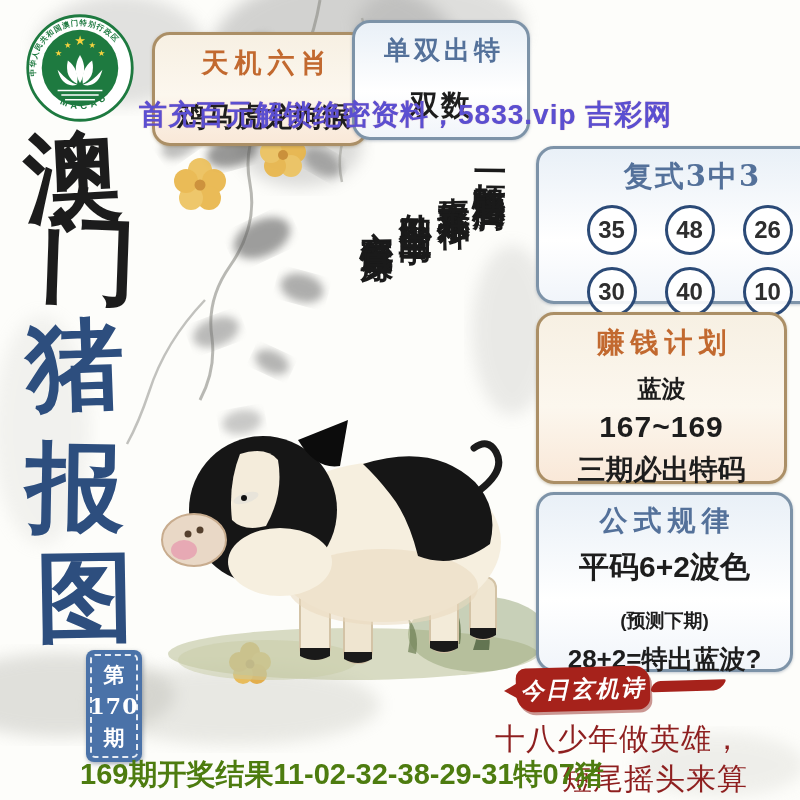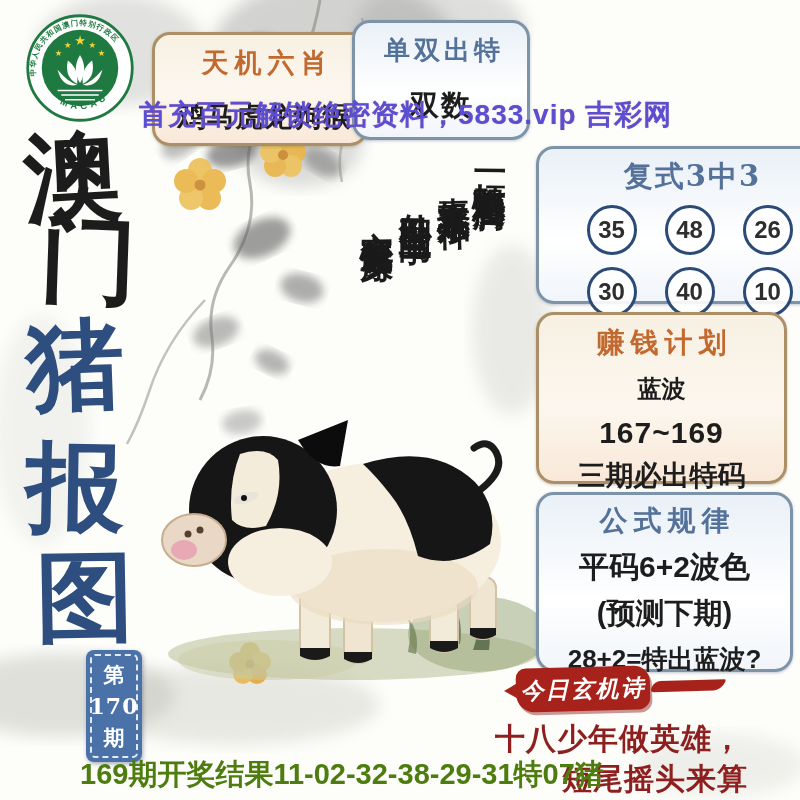--- a/index.html
+++ b/index.html
@@ -61,40 +61,40 @@
 
   .p-fushi{left:536px;top:146px;width:307px;height:158px;}
   .p-fushi .panel-title{font-size:29px;letter-spacing:2px;margin-top:8px;}
   .balls{display:grid;grid-template-columns:repeat(3,auto);gap:12px 28px;justify-content:center;margin-top:8px;}
   .ball{width:44px;height:44px;border:3px solid #2b4a77;border-radius:50%;background:rgba(255,255,255,.9);
         display:flex;align-items:center;justify-content:center;font-size:24px;font-weight:bold;color:#2e2e2e;}
 
   .p-zhuanqian{left:536px;top:312px;width:251px;height:172px;}
   .p-zhuanqian .panel-title{font-size:28px;margin-top:9px;}
   .zq1{font-size:24px;margin-top:11px;}
-  .zq2{font-size:30px;margin-top:11px;letter-spacing:1px;}
+  .zq2{font-size:30px;margin-top:5px;letter-spacing:1px;}
   .zq3{font-size:28px;margin-top:7px;}
 
   .p-gongshi{left:536px;top:492px;width:257px;height:180px;}
   .p-gongshi .panel-title{font-size:28px;margin-top:7px;}
   .gs1{font-size:30px;margin-top:7px;}
-  .gs2{font-size:29px;margin-top:6px;}
+  .gs2{font-size:19px;margin-top:20px;}
   .gs3{font-size:26px;margin-top:8px;}
 
   
   .banner{position:absolute;left:516px;top:667px;width:134px;height:44px;z-index:3;background:#a6221b;
       border-radius:10px 16px 12px 18px;transform:rotate(-1.5deg);display:flex;align-items:center;
       justify-content:center;box-shadow:2px 3px 0 rgba(140,25,18,.45);}
   .banner::before{content:"";position:absolute;left:-12px;top:14px;border-top:8px solid transparent;
       border-bottom:8px solid transparent;border-right:14px solid #a6221b;}
   .banner::after{content:"";position:absolute;right:-74px;top:16px;width:72px;height:11px;background:#a6221b;
       border-radius:6px 2px 8px 4px;transform:skewX(-25deg);}
   .banner-text{color:#fff;font-family:"DejaVu Serif",serif;font-weight:bold;font-style:italic;
       font-size:23px;letter-spacing:2px;}
-  .xj-line{position:absolute;z-index:3;color:#8e1f1f;font-weight:bold;font-size:30px;letter-spacing:1px;}
+  .xj-line{position:absolute;z-index:3;color:#8e1f1f;font-weight:normal;font-size:30px;letter-spacing:1px;}
   .xj1{left:495px;top:719px;}
   .xj2{left:562px;top:759px;}
 
   
   .footer-result{position:absolute;left:80px;top:755px;z-index:3;font-size:29px;font-weight:bold;
       color:#4d7c0f;letter-spacing:0px;}
   .promo{position:absolute;left:139px;top:96px;z-index:6;font-size:28px;font-weight:bold;color:#5a4fd1;
       letter-spacing:1px;text-shadow:0 0 1px rgba(170,40,90,.45);cursor:pointer;}
 
   .emblem{position:absolute;left:24px;top:12px;z-index:2;}

